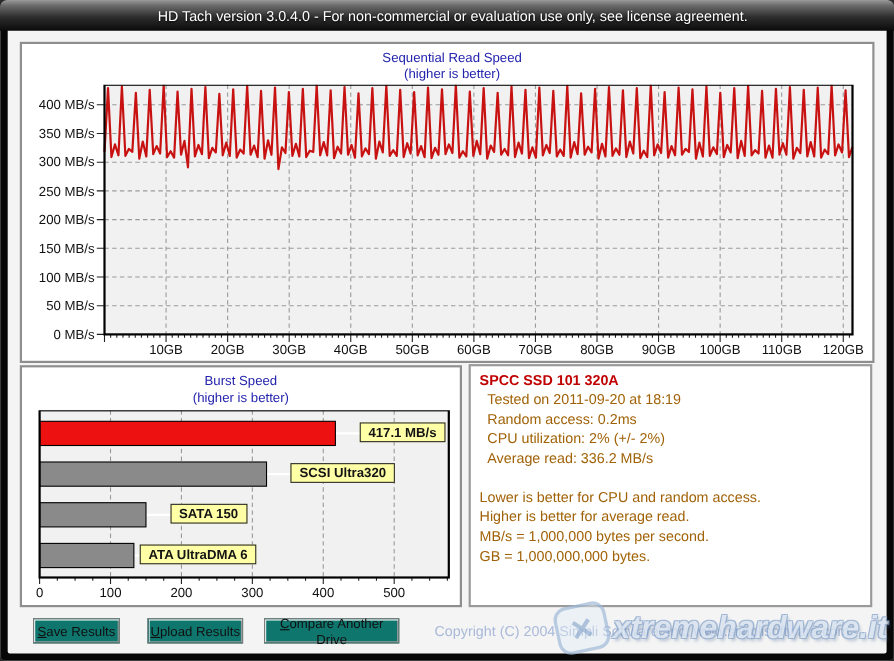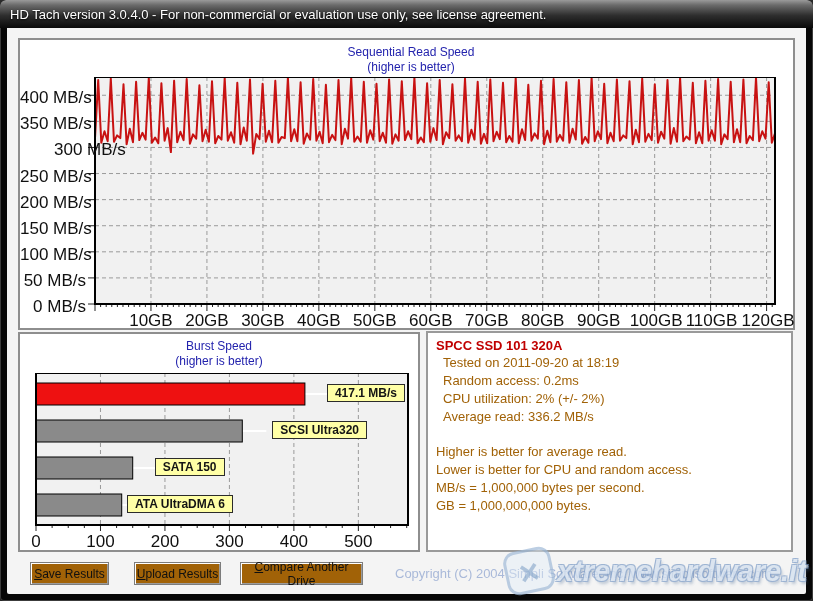--- a/index.html
+++ b/index.html
@@ -1,43 +1,43 @@
 <!DOCTYPE html>
 <html><head>
 <meta charset="utf-8">
 <style>
   * { margin:0; padding:0; box-sizing:border-box; }
   html,body { width:813px; height:601px; background:#2a2a2a; font-family:"Liberation Sans", sans-serif; }
   .window { position:relative; width:813px; height:601px; background:#070707; border-radius:6px 6px 4px 4px; overflow:hidden; box-shadow:inset 0 0 0 1px #3c3c3c; }
   .titlebar { position:absolute; left:0; top:0; width:100%; height:28px;
     background:linear-gradient(180deg,#9a9a9a 0%,#6b6b6b 18%,#2e2e2e 55%,#0a0a0a 100%);
-    border-radius:6px 6px 0 0; display:flex; align-items:center; }
+    border-radius:6px 6px 0 0; display:flex; align-items:center;justify-content:center; }
   .titlebar span { color:#ffffff; font-size:13px; padding-left:10px; text-shadow:0 1px 2px #000; white-space:nowrap; }
   .client { position:absolute; left:7px; top:28px; width:799px; height:566px; background:#f4f4f4; border-radius:0 0 2px 2px; }
 
   .panel { position:absolute; background:#ffffff; border:2px solid #8e8e8e; }
   .seq-panel   { left:11px; top:10px;  width:777px; height:292px;padding-left:9px; }
   .burst-panel { left:11px; top:304px; width:402px; height:220px; }
   .info-panel  { left:419px; top:303px; width:367px; height:221px; border:2px solid #9a9a9a; padding:4px 8px; }
 
   .chart-title, .chart-subtitle { width:100%; text-align:center; color:#2323ad; font-size:12px; line-height:15px; }
   .chart-title { padding-top:5px; }
 
   .plot-svg { position:absolute; }
-  .axis-label { position:absolute; font-size:17px; color:#101010; white-space:nowrap; }
+  .axis-label { position:absolute; font-size:12px; color:#101010; white-space:nowrap; }
 
   .bar-label { position:absolute; background:#ffffa6; border:1px solid #2b2b2b; color:#141414;
     font-size:12px; font-weight:bold; line-height:16px; padding:0 7px; white-space:nowrap; }
 
   .drive-name { color:#c00000; font-weight:bold; font-size:13px; line-height:17px; }
   .info-line { font-size:13px; line-height:18px; color:#a16207; }
   .info-details .info-line { margin-left:7px; }
   .info-notes { margin-top:17px; }
 
-  .btn95 { position:absolute; height:23px; background:#a16207; border:1px solid #7c7c7c;
+  .btn95 { position:absolute; height:23px; background:#0f766e; border:1px solid #7c7c7c;
     box-shadow:inset 1px 1px 0 #ffffff, inset -1px -1px 0 #9c9c9c;
     font-family:"Liberation Sans", sans-serif; font-size:12px; color:#101010;
     display:flex; align-items:center; justify-content:center; z-index:6; cursor:default; }
   .btn-save    { left:23px;  top:534px; width:79px; }
   .btn-upload  { left:127px; top:534px; width:87px; }
   .btn-compare { left:233px; top:534px; width:123px; }
   .btn-done    { left:715px; top:534px; width:62px;margin-top:47px; }
   .btn-done .focus-ring { outline:1px dotted #111; padding:1px 14px; }
 
   .copyright { position:absolute; left:388px; top:538px; font-size:13px; color:#a9b9d9; white-space:nowrap; z-index:2; }
@@ -219,21 +219,21 @@
           <line x1="-7" y1="148.72413793103448" x2="0" y2="148.72413793103448" stroke="#222"></line>
           <line x1="-7" y1="174.816091954023" x2="0" y2="174.816091954023" stroke="#222"></line>
           <line x1="-7" y1="200.90804597701148" x2="0" y2="200.90804597701148" stroke="#222"></line>
           <line x1="-7" y1="227" x2="0" y2="227" stroke="#222"></line>
           <polyline points="0.0,61.1 3.2,3.1 6.3,65.8 9.5,54.3 12.7,64.2 15.8,1.6 19.0,64.7 22.1,58.4 25.3,61.1 28.5,7.3 31.6,67.3 34.8,51.7 38.0,65.2 41.1,4.7 44.3,63.1 47.4,55.8 50.6,62.6 53.8,0.5 56.9,65.8 60.1,60.5 63.3,66.3 66.4,6.3 69.6,63.7 72.7,51.1 75.9,75.1 79.1,3.7 82.2,65.2 85.4,54.8 88.6,63.1 91.7,2.1 94.9,66.8 98.0,57.4 101.2,61.6 104.4,8.3 107.5,64.2 110.7,52.7 113.9,64.7 117.0,4.2 120.2,66.3 123.3,59.0 126.5,62.6 129.7,1.0 132.8,63.7 136.0,55.3 139.2,65.8 142.3,5.7 145.5,67.3 148.7,50.6 151.8,63.7 155.0,2.6 158.1,76.7 161.3,56.9 164.5,62.1 167.6,6.8 170.8,64.7 174.0,53.7 177.1,65.2 180.3,3.7 183.4,65.8 186.6,60.0 189.8,61.1 192.9,0.5 196.1,64.2 199.3,52.2 202.4,64.2 205.6,5.2 208.7,66.8 211.9,56.4 215.1,62.6 218.2,2.1 221.4,63.7 224.6,54.8 227.7,66.3 230.9,7.8 234.0,65.2 237.2,57.9 240.4,63.1 243.5,3.1 246.7,67.3 249.9,51.7 253.0,61.6 256.2,1.0 259.3,64.7 262.5,59.5 265.7,64.7 268.8,4.7 272.0,65.8 275.2,53.2 278.3,62.6 281.5,6.8 284.7,64.2 287.8,55.8 291.0,65.8 294.1,2.6 297.3,66.8 300.5,57.4 303.6,63.7 306.8,4.2 310.0,63.1 313.1,54.3 316.3,62.1 319.4,0.5 322.6,66.3 325.8,60.5 328.9,65.2 332.1,6.3 335.3,64.7 338.4,51.1 341.6,63.1 344.7,3.1 347.9,67.3 351.1,55.3 354.2,61.1 357.4,7.3 360.6,63.7 363.7,58.4 366.9,64.2 370.0,1.6 373.2,65.8 376.4,52.7 379.5,62.6 382.7,4.7 385.9,66.8 389.0,56.9 392.2,66.3 395.3,2.6 398.5,64.2 401.7,54.8 404.8,62.1 408.0,5.7 411.2,65.2 414.3,59.0 417.5,64.7 420.7,1.0 423.8,66.3 427.0,52.2 430.1,63.1 433.3,7.8 436.5,63.7 439.6,56.4 442.8,61.6 446.0,3.7 449.1,67.3 452.3,53.7 455.4,65.2 458.6,2.1 461.8,64.7 464.9,57.9 468.1,63.7 471.3,5.2 474.4,65.8 477.6,51.7 480.7,62.6 483.9,3.1 487.1,66.8 490.2,60.0 493.4,65.8 496.6,0.5 499.7,64.2 502.9,54.3 506.0,62.1 509.2,6.8 512.4,66.3 515.5,55.8 518.7,64.2 521.9,2.6 525.0,63.7 528.2,58.4 531.3,61.1 534.5,4.2 537.7,67.3 540.8,52.7 544.0,65.2 547.2,1.6 550.3,64.7 553.5,56.9 556.7,63.1 559.8,7.3 563.0,65.8 566.1,54.8 569.3,61.6 572.5,3.1 575.6,66.8 578.8,51.1 582.0,64.7 585.1,1.0 588.3,64.2 591.4,59.5 594.6,62.6 597.8,5.7 600.9,66.3 604.1,55.3 607.3,66.3 610.4,3.7 613.6,63.7 616.7,53.2 619.9,63.7 623.1,2.1 626.2,67.3 629.4,57.4 632.6,62.1 635.7,4.7 638.9,65.2 642.0,52.2 645.2,65.2 648.4,2.6 651.5,66.3 654.7,59.0 657.9,63.1 661.0,0.5 664.2,64.2 667.3,54.3 670.5,61.6 673.7,5.2 676.8,65.8 680.0,56.4" fill="none" stroke="#c81212" stroke-width="2" stroke-linejoin="round"></polyline>
           <rect x="0" y="0" width="680" height="227" fill="none" stroke="#000" stroke-width="2"></rect>
         </svg>
       <div id="seq-ylabels">
           <div class="axis-label" style="left: 0px; top: 48.2644px; width: 66px; text-align: right;">400 MB/s</div>
           <div class="axis-label" style="left: 0px; top: 74.3563px; width: 66px; text-align: right;">350 MB/s</div>
-          <div class="axis-label" style="left: 0px; top: 100.448px; width: 66px; text-align: center; margin-left: 34px;">300 MB/s</div>
+          <div class="axis-label" style="left: 0px; top: 100.448px; width: 66px; text-align: right;">300 MB/s</div>
           <div class="axis-label" style="left: 0px; top: 126.54px; width: 66px; text-align: right;">250 MB/s</div>
           <div class="axis-label" style="left: 0px; top: 152.632px; width: 66px; text-align: right;">200 MB/s</div>
           <div class="axis-label" style="left: 0px; top: 178.724px; width: 66px; text-align: right;">150 MB/s</div>
           <div class="axis-label" style="left: 0px; top: 204.816px; width: 66px; text-align: right;">100 MB/s</div>
           <div class="axis-label" style="left: 0px; top: 230.908px; width: 66px; text-align: right;">50 MB/s</div>
           <div class="axis-label" style="left: 0px; top: 257px; width: 66px; text-align: right;">0 MB/s</div>
         </div>
       <div id="seq-xlabels">
           <div class="axis-label" style="left: 105.967px; top: 271px; width: 50px; text-align: center;">10GB</div>
           <div class="axis-label" style="left: 161.934px; top: 271px; width: 50px; text-align: center;">20GB</div>
@@ -289,21 +289,21 @@
           <line x1="206.30849220103985" y1="58" x2="230.30849220103985" y2="58" stroke="#ffffff" stroke-width="2"></line>
           <rect x="0" y="47" width="206.3" height="22" fill="#8a8a8a" stroke="#000"></rect>
           <line x1="96.70710571923745" y1="95" x2="120.70710571923745" y2="95" stroke="#ffffff" stroke-width="2"></line>
           <rect x="0" y="84" width="96.7" height="22" fill="#8a8a8a" stroke="#000"></rect>
           <line x1="85.74696707105718" y1="132" x2="109.74696707105718" y2="132" stroke="#ffffff" stroke-width="2"></line>
           <rect x="0" y="121" width="85.7" height="22" fill="#8a8a8a" stroke="#000"></rect>
           <rect x="0" y="0" width="372" height="152" fill="none" stroke="#000" stroke-width="2"></rect>
         </svg>
       <div id="burst-labels">
           <div class="bar-label" style="left: 306.91px; top: 50px;">417.1 MB/s</div>
-          <div class="bar-label" style="left: 244.308px; top: 87px; margin-left: 8px;">SCSI Ultra320</div>
+          <div class="bar-label" style="left: 244.308px; top: 87px;">SCSI Ultra320</div>
           <div class="bar-label" style="left: 134.707px; top: 124px;">SATA 150</div>
           <div class="bar-label" style="left: 107px; top: 161px;">ATA UltraDMA 6</div>
         </div>
       <div id="burst-xlabels">
           <div class="axis-label" style="left: -4px; top: 198px; width: 40px; text-align: center;">0</div>
           <div class="axis-label" style="left: 60.4714px; top: 198px; width: 40px; text-align: center;">100</div>
           <div class="axis-label" style="left: 124.943px; top: 198px; width: 40px; text-align: center;">200</div>
           <div class="axis-label" style="left: 189.414px; top: 198px; width: 40px; text-align: center;">300</div>
           <div class="axis-label" style="left: 253.886px; top: 198px; width: 40px; text-align: center;">400</div>
           <div class="axis-label" style="left: 318.357px; top: 198px; width: 40px; text-align: center;">500</div>
@@ -312,22 +312,22 @@
 
     <div class="panel info-panel">
       <div class="drive-name">SPCC SSD 101 320A</div>
       <div class="info-details">
         <div class="info-line">Tested on 2011-09-20 at 18:19</div>
         <div class="info-line">Random access: 0.2ms</div>
         <div class="info-line">CPU utilization: 2% (+/- 2%)</div>
         <div class="info-line">Average read: 336.2 MB/s</div>
       </div>
       <div class="info-notes">
+        <div class="info-line">Lower is better for CPU and random access.</div>
         <div class="info-line">Higher is better for average read.</div>
-        <div class="info-line">Lower is better for CPU and random access.</div>
         <div class="info-line">MB/s = 1,000,000 bytes per second.</div>
         <div class="info-line">GB = 1,000,000,000 bytes.</div>
       </div>
     </div>
 
     <button class="btn95 btn-save">
         <span><u>S</u>ave Results</span>
       </button>
     <button class="btn95 btn-compare">
         <span><u>C</u>ompare Another Drive</span>

